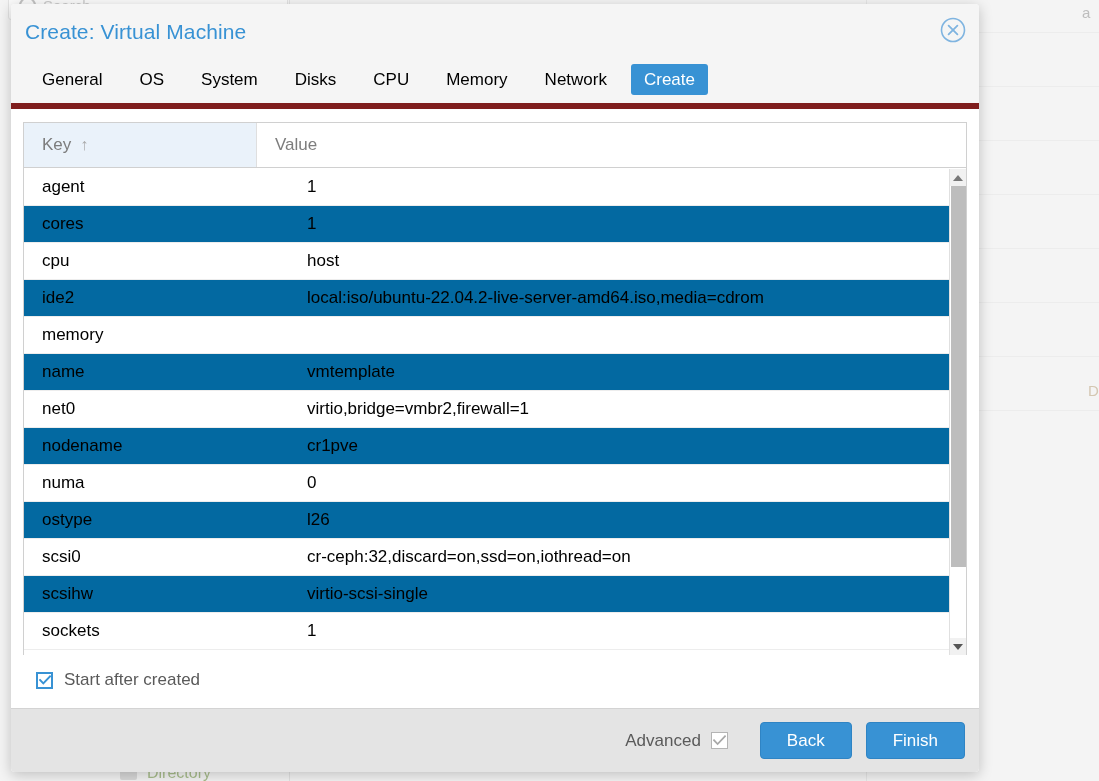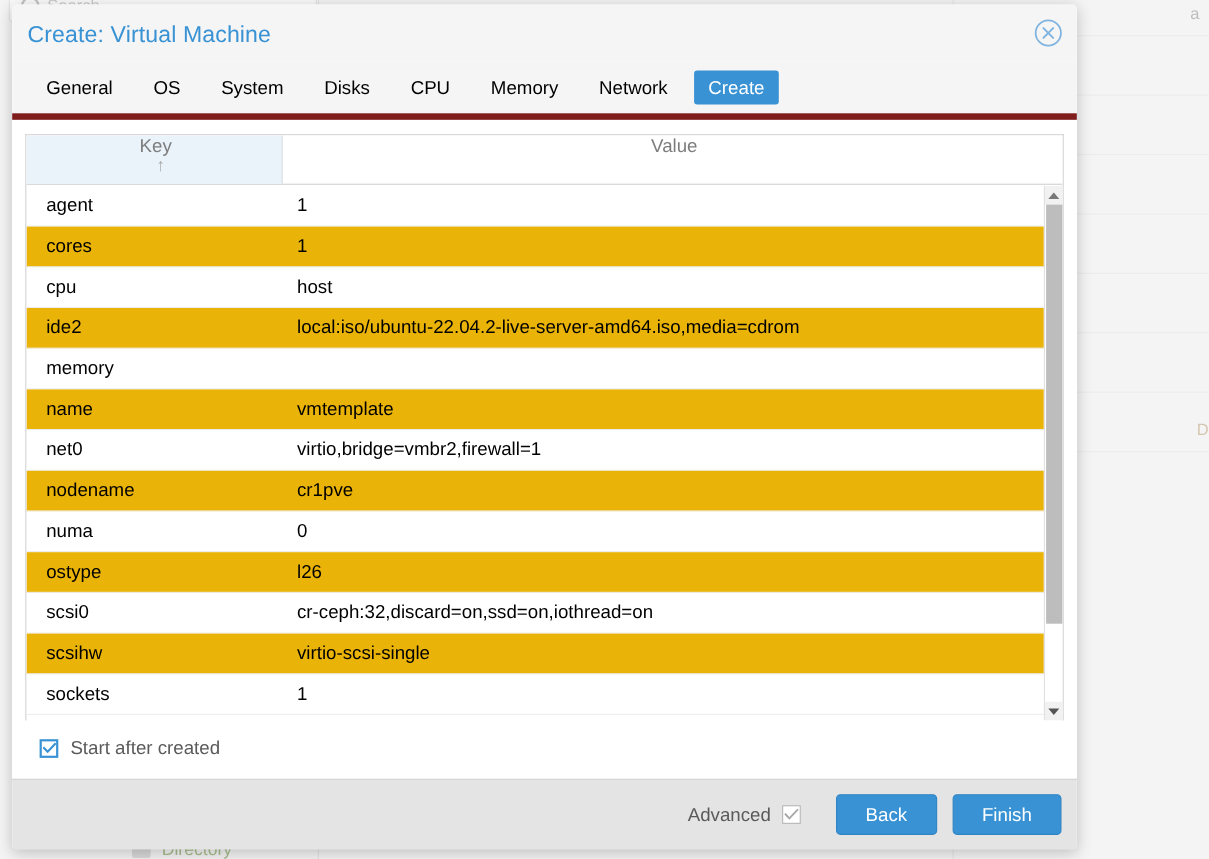--- a/index.html
+++ b/index.html
@@ -201,25 +201,24 @@
     height: 45px;
     border-bottom: 1px solid #d0d0d0;
     background: #ffffff;
     box-sizing: border-box;
   }
   .th {
     display: flex;
     align-items: center;
     font-size: 17px;
     color: #7d7d7d;
-    padding-left: 3px;
-    box-sizing: border-box;
-    cursor: pointer;
-    position: relative;
-    flex-direction: column;
+    padding-left: 18px;
+    box-sizing: border-box;
+    cursor: pointer;
+    position: relative;
   }
   .th.key {
     width: 233px;
     background: #eaf2fa;
     border-right: 1px solid #dfdfdf;
   }
   .th.value {
     flex: 1;
   }
   .sort-arrow {
@@ -238,22 +237,23 @@
     overflow: hidden;
   }
   .row {
     display: flex;
     height: 37px;
     align-items: center;
     border-bottom: 1px solid #ededed;
     box-sizing: border-box;
     font-size: 17px;
     color: #000;
-  }
-  .row.odd { background: #eab308; }
+    gap: 37px;
+  }
+  .row.odd { background: #0369a1; }
   .row.even { background: #ffffff; }
   .cell-key {
     width: 233px;
     padding-left: 18px;
     box-sizing: border-box;
     white-space: nowrap;
     overflow: hidden;
   }
   .cell-val {
     flex: 1;

